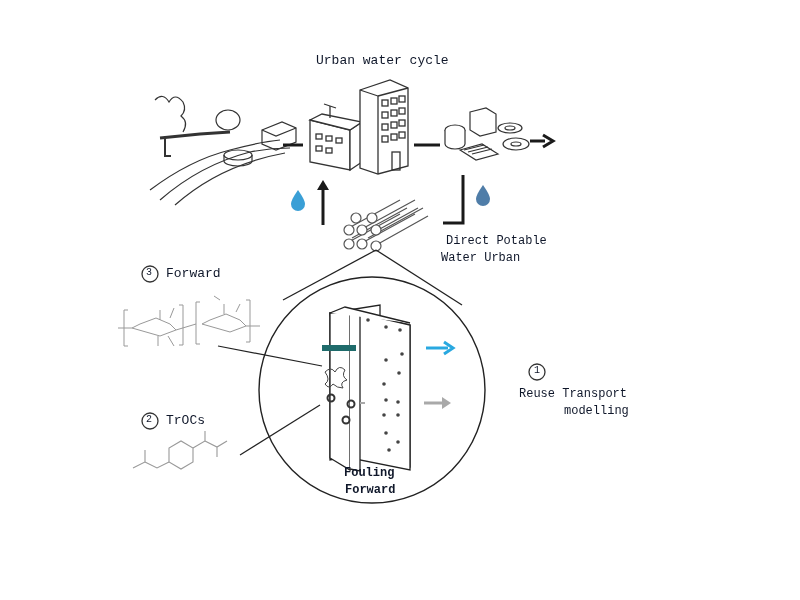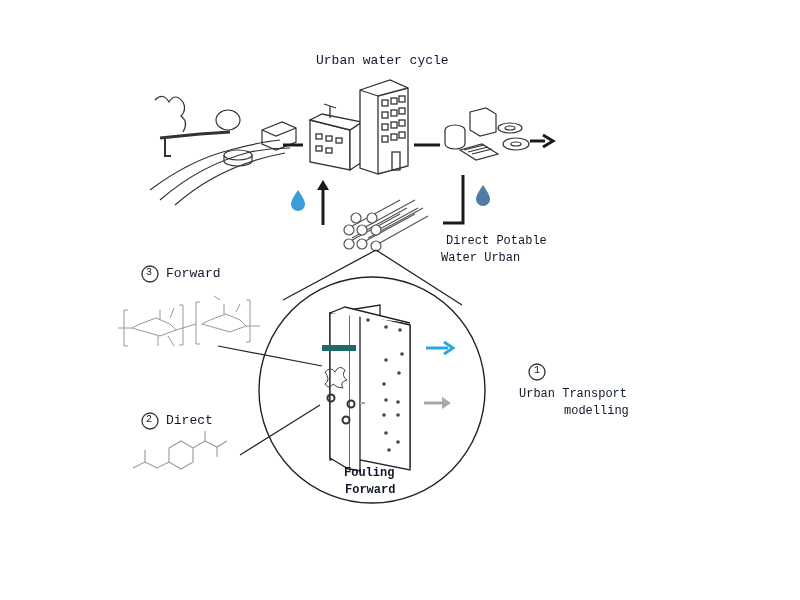--- a/index.html
+++ b/index.html
@@ -175,23 +175,23 @@
     <circle cx="537" cy="372" r="8"></circle>
   </g>
 </svg>
 
 <div class="lbl" style="left:316px;top:53px;font-size:13px;">Urban water cycle</div>
 
 <div class="lbl" style="left:146px;top:267px;font-size:10px;">3</div>
 <div class="lbl" style="left:166px;top:266px;font-size:13px;">Forward</div>
 
 <div class="lbl" style="left:146px;top:414px;font-size:10px;">2</div>
-<div class="lbl" style="left:166px;top:413px;font-size:13px;">Direct</div>
+<div class="lbl" style="left:166px;top:413px;font-size:13px;">TrOCs</div>
 
 <div class="lbl" style="left:534px;top:365px;font-size:10px;">1</div>
-<div class="lbl" style="left:519px;top:387px;">Urban Transport</div>
+<div class="lbl" style="left:519px;top:387px;">Reuse Transport</div>
 <div class="lbl" style="left:564px;top:404px;">modelling</div>
 
 <div class="lbl" style="left:414px;top:234px;margin-left:32px;">Direct Potable</div>
 <div class="lbl" style="left:441px;top:251px;">Water Urban</div>
 
 <div class="lbl" style="left:344px;top:466px;font-weight:bold;">Fouling</div>
 <div class="lbl" style="left:345px;top:483px;font-weight:bold;">Forward</div>
 
 </body></html>

